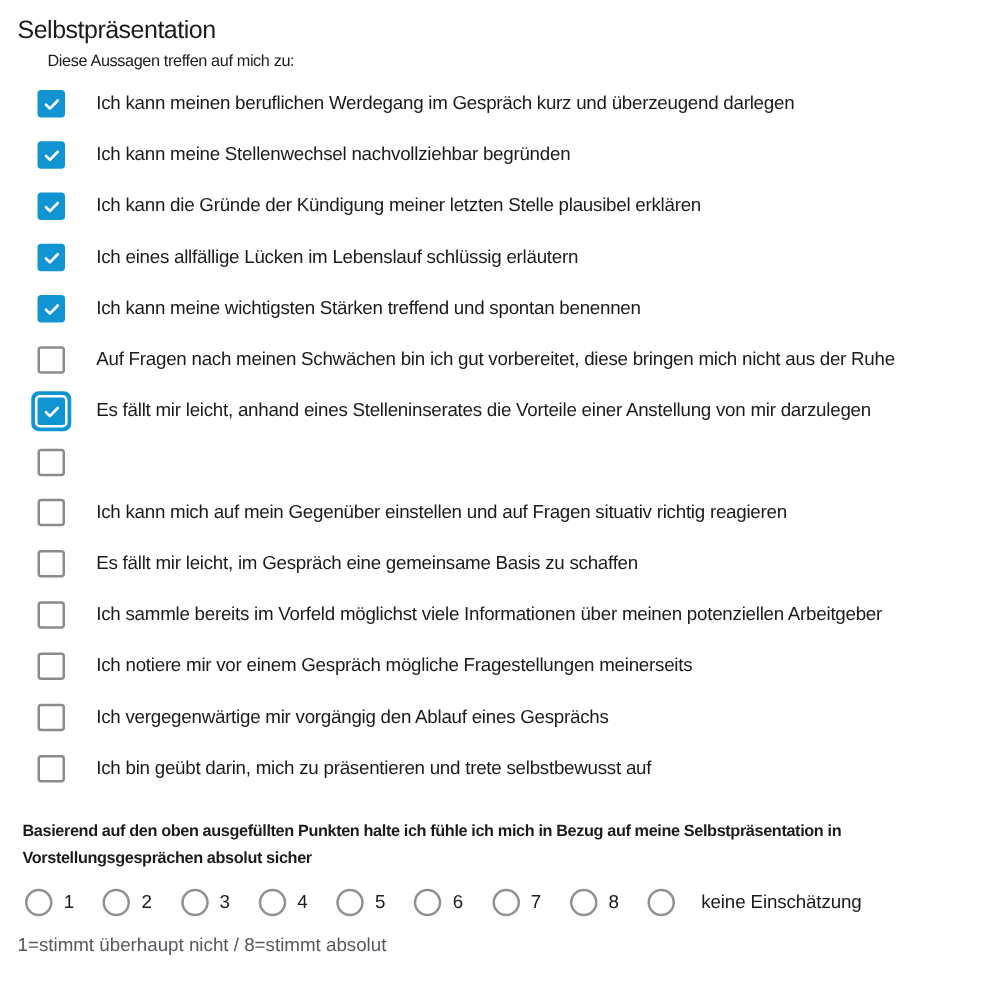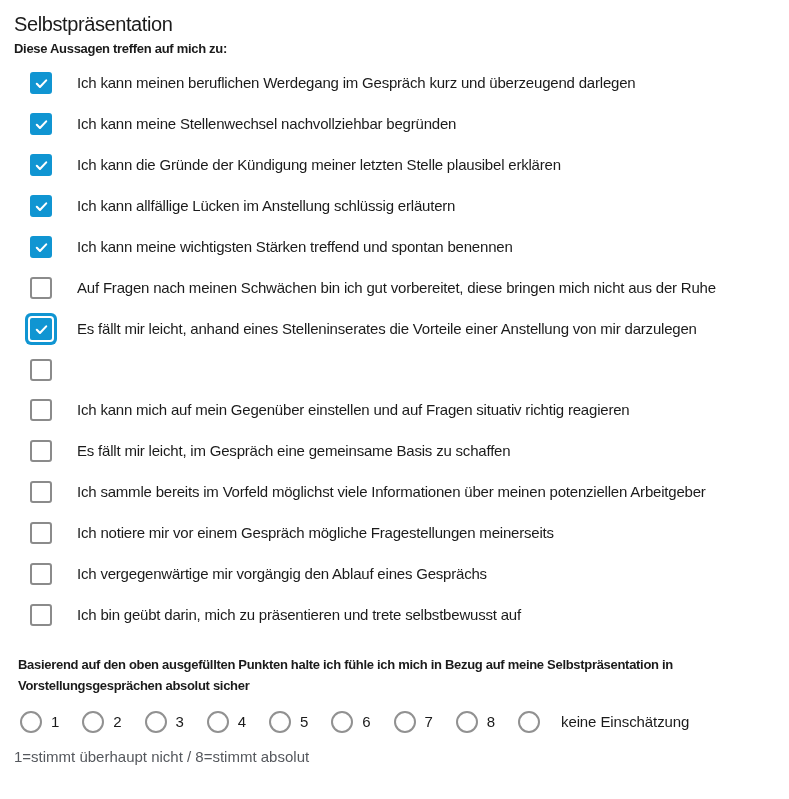--- a/index.html
+++ b/index.html
@@ -24,23 +24,23 @@
   }
   .page-title{
     font-size:20px;
     font-weight:normal;
     letter-spacing:-0.4px;
     margin:2px 0 5px 0;
     line-height:24px;
   }
   .subtitle{
     font-size:13px;
-    font-weight:bold;
+    font-weight:normal;
     letter-spacing:-0.3px;
-    margin:0 0 0 0;
+    margin:0 0 0 24px;
     line-height:16px;
   }
   .checkbox-list{
     margin:14px 0 0 16px;
   }
   .cb-row{
     display:flex;
     align-items:flex-start;
     gap:25px;
     margin-bottom:17px;
@@ -153,21 +153,21 @@
         </span>
         <span class="cb-label">Ich kann die Gründe der Kündigung meiner letzten Stelle plausibel erklären</span>
       </div>
 
       <div class="cb-row checked">
         <span class="cb-box">
           <svg viewBox="0 0 24 24" aria-hidden="true">
             <path d="M4.5 12.5l5 5L19.5 7" fill="none" stroke="#ffffff" stroke-width="3.4" stroke-linecap="round" stroke-linejoin="round"></path>
           </svg>
         </span>
-        <span class="cb-label">Ich kann allfällige Lücken im Anstellung schlüssig erläutern</span>
+        <span class="cb-label">Ich eines allfällige Lücken im Lebenslauf schlüssig erläutern</span>
       </div>
 
       <div class="cb-row checked">
         <span class="cb-box">
           <svg viewBox="0 0 24 24" aria-hidden="true">
             <path d="M4.5 12.5l5 5L19.5 7" fill="none" stroke="#ffffff" stroke-width="3.4" stroke-linecap="round" stroke-linejoin="round"></path>
           </svg>
         </span>
         <span class="cb-label">Ich kann meine wichtigsten Stärken treffend und spontan benennen</span>
       </div>

